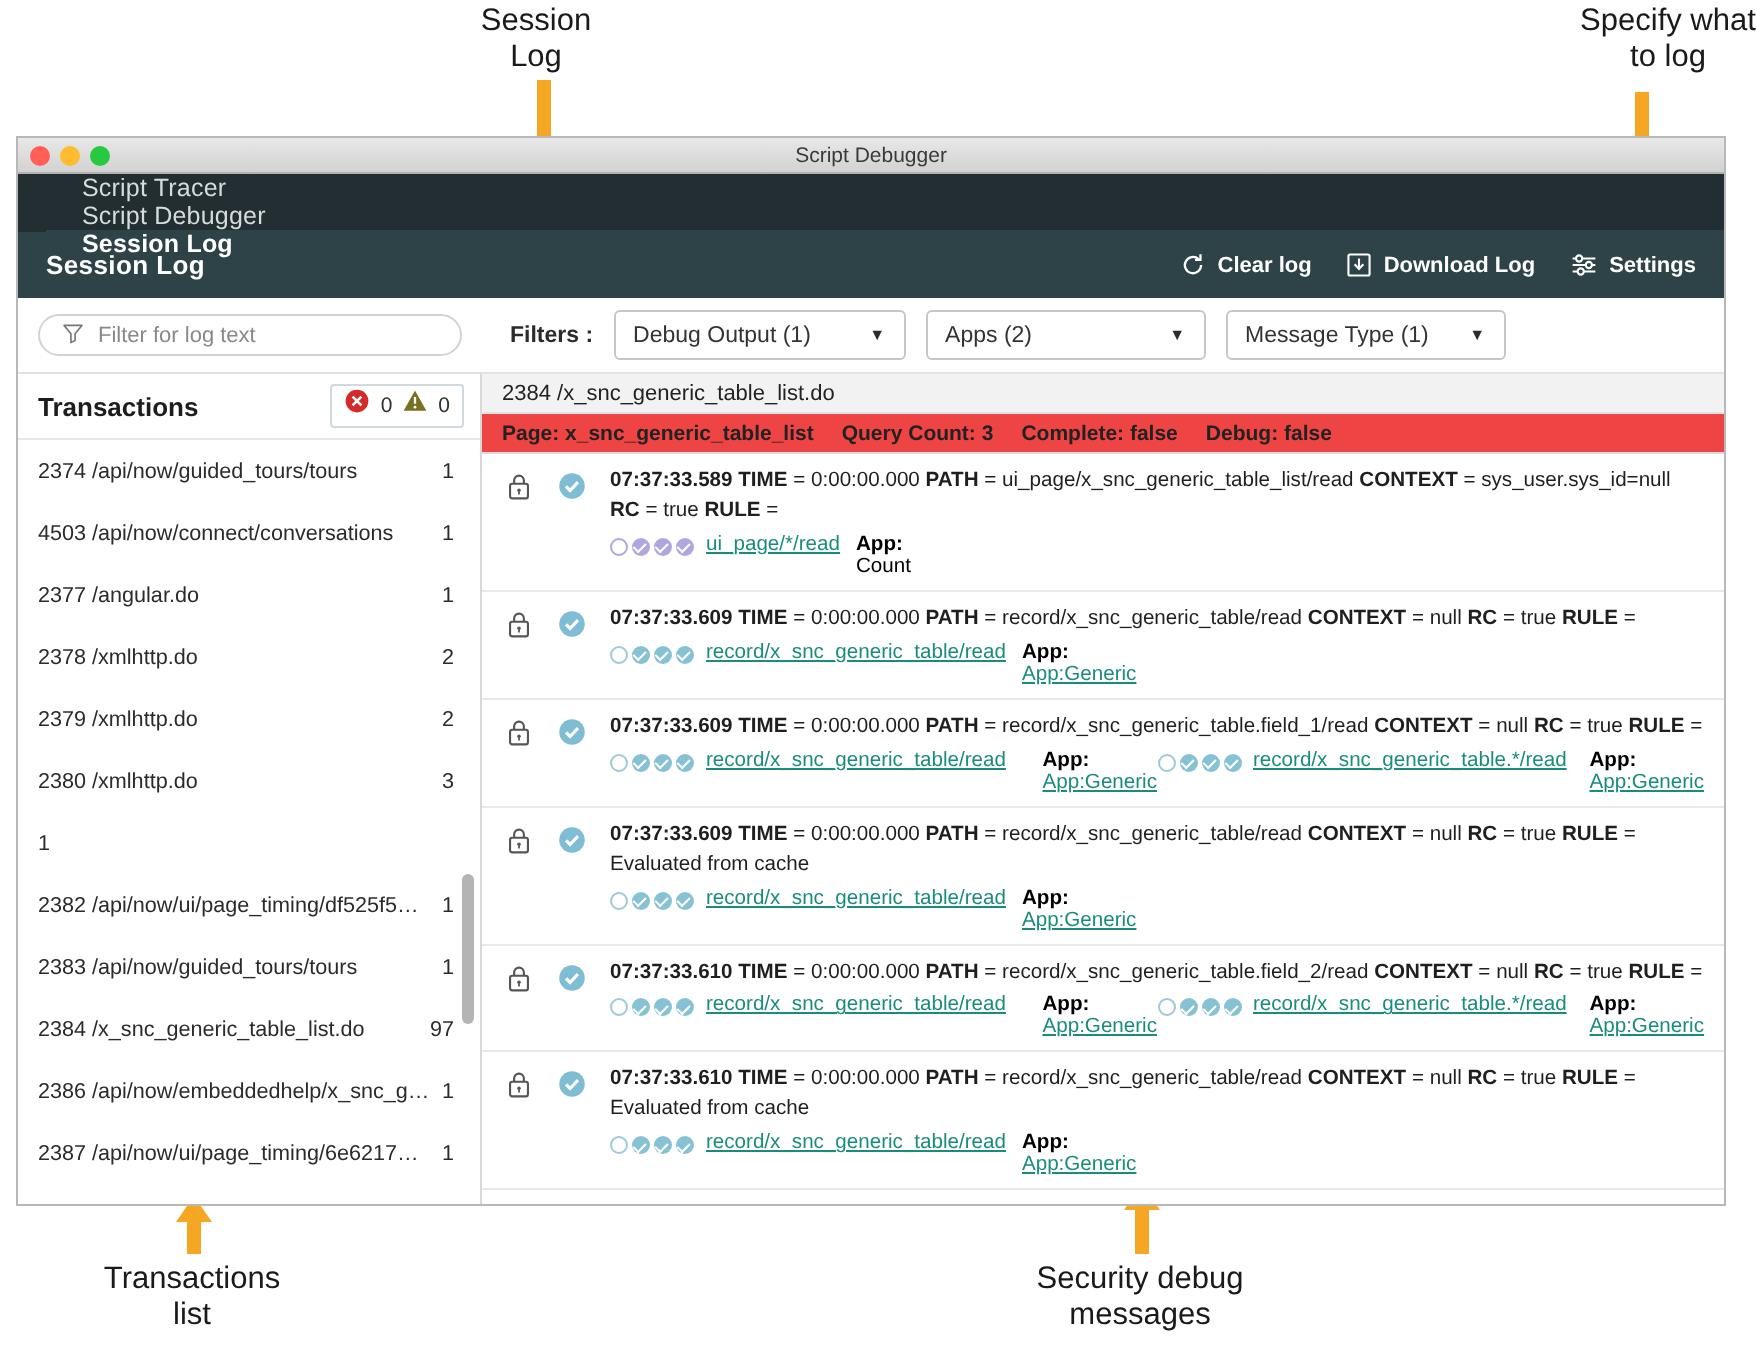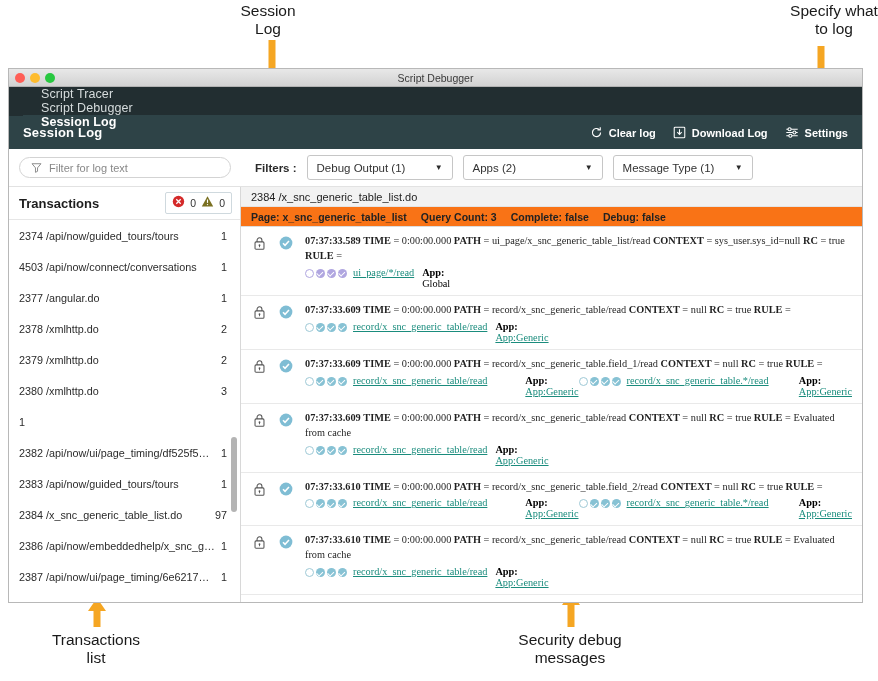--- a/index.html
+++ b/index.html
@@ -188,37 +188,37 @@
   .rp-title {
     height: 20px;
     background: #f2f2f2;
     display: flex; align-items: center;
     padding: 0 10px;
     font-size: 11px; color: #222;
     border-bottom: 1px solid #e4e4e4;
   }
   .rp-meta {
     height: 20px;
-    background: #f97316;
+    background: #ef4444;
     display: flex; align-items: center; gap: 14px;
     padding: 0 10px;
     font-size: 10.5px; color: #222;
     border-bottom: 1px solid #dcdcdc;
   }
   .rp-meta b { font-weight: bold; }
   .log-list { flex: 1; overflow: hidden; }
   .log-row {
     display: flex;
     padding: 7px 10px 6px 12px;
     border-bottom: 1px solid #e9e9e9;
     gap: 10px;
   }
   .lock-cell { width: 16px; padding-top: 2px; flex-shrink: 0; }
   .status-cell { width: 16px; padding-top: 2px; flex-shrink: 0; }
-  .log-content { flex: 1; min-width: 0; font-family: Liberation Serif, serif; }
+  .log-content { flex: 1; min-width: 0; }
   .log-main {
     font-size: 10.3px; color: #1f1f1f; line-height: 1.45;
   }
   .log-main b { font-weight: bold; }
   .log-main .ts { font-weight: bold; }
   .rules-line {
     display: flex; align-items: flex-end;
     margin-top: 3px;
     font-size: 10.3px;
     gap: 0;
@@ -474,21 +474,21 @@
                 <div class="rules-line">
                   <div class="rule-group">
                     <span class="dots">
                       <span class="dot empty-purple"></span>
                       <span class="dot check-purple"></span>
                       <span class="dot check-purple"></span>
                       <span class="dot check-purple"></span>
                     </span>
                     <span class="rule-body">
                       <span class="rule-wrap"><a class="rule-link">ui_page/*/read</a></span>
-                      <span class="app-col"><b>App:</b><br><span>Global</span></span>
+                      <span class="app-col"><b>App:</b><br><span>Count</span></span>
                     </span>
                   </div>
                 </div>
               </div>
             </div>
             <div class="log-row">
               <div class="lock-cell"><svg width="13" height="15" viewBox="0 0 16 18">
                   <rect x="2.5" y="7" width="11" height="9" rx="1.3" fill="none" stroke="#555" stroke-width="1.3"></rect>
                   <path d="M5 7V5a3 3 0 0 1 6 0v2" fill="none" stroke="#555" stroke-width="1.3"></path>
                   <circle cx="8" cy="11" r="1.1" fill="#555"></circle>

